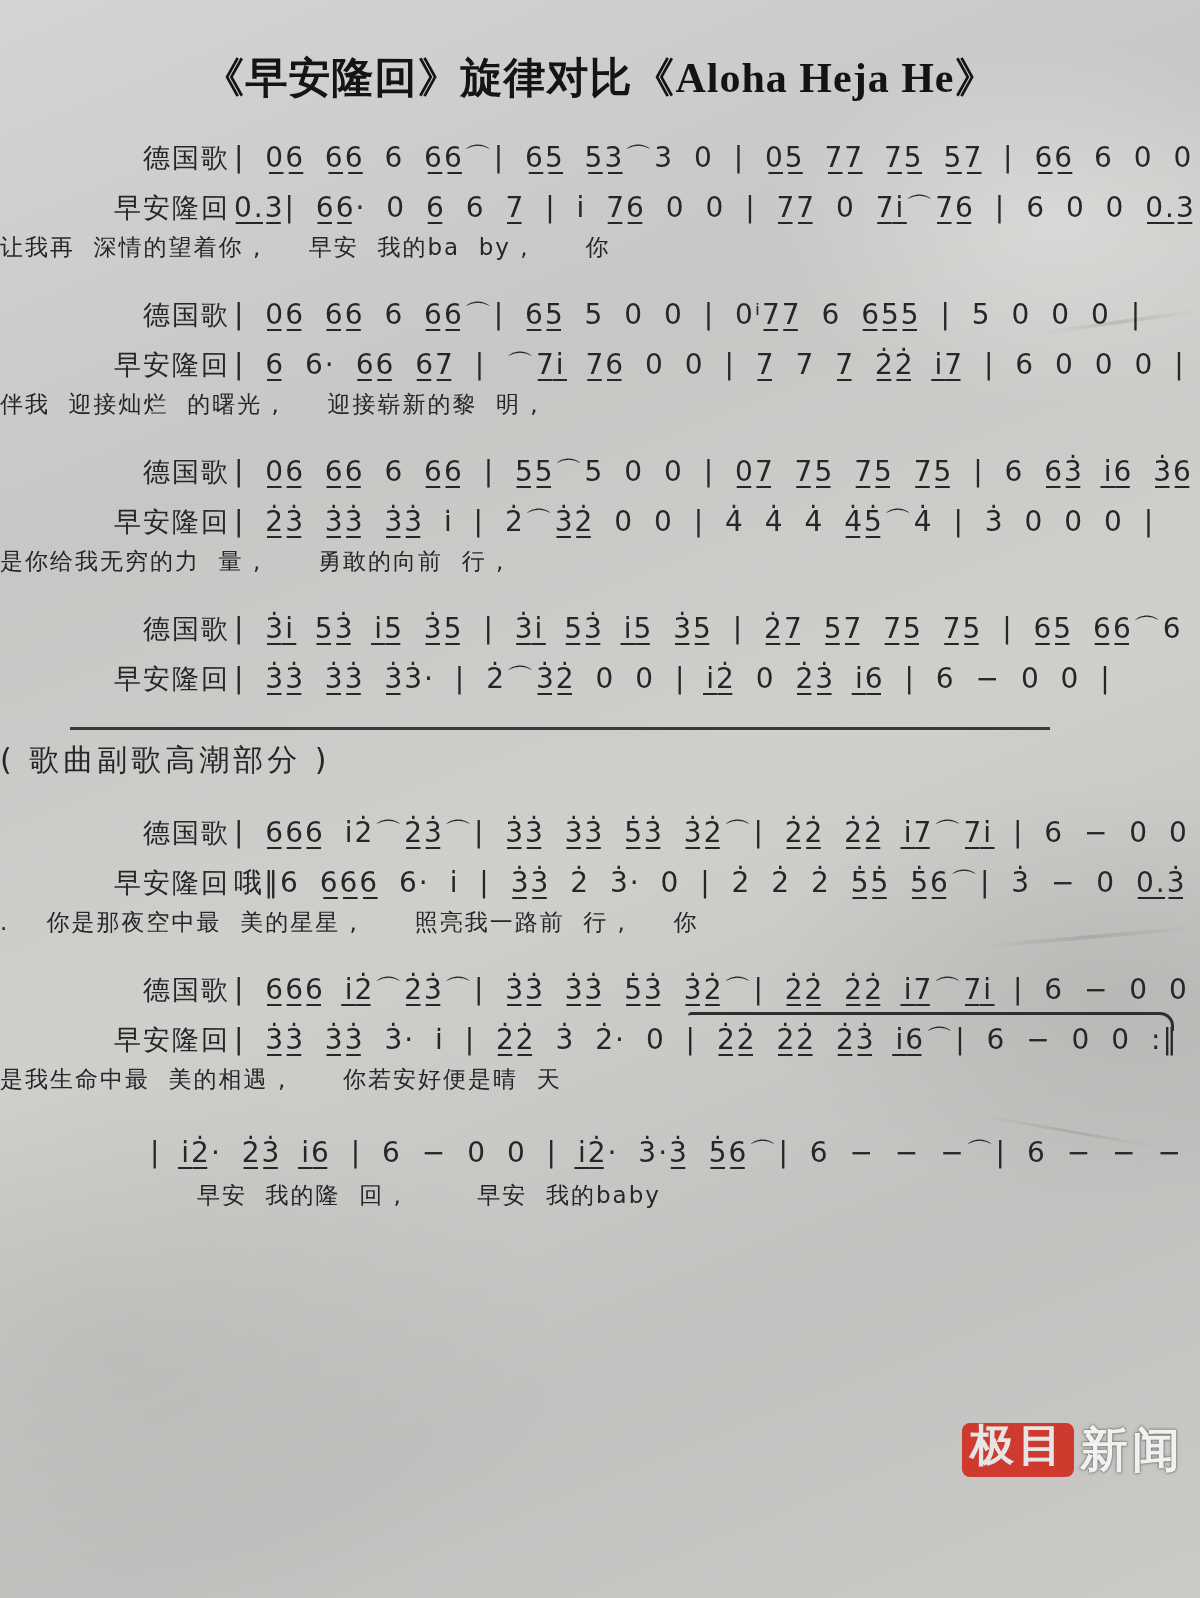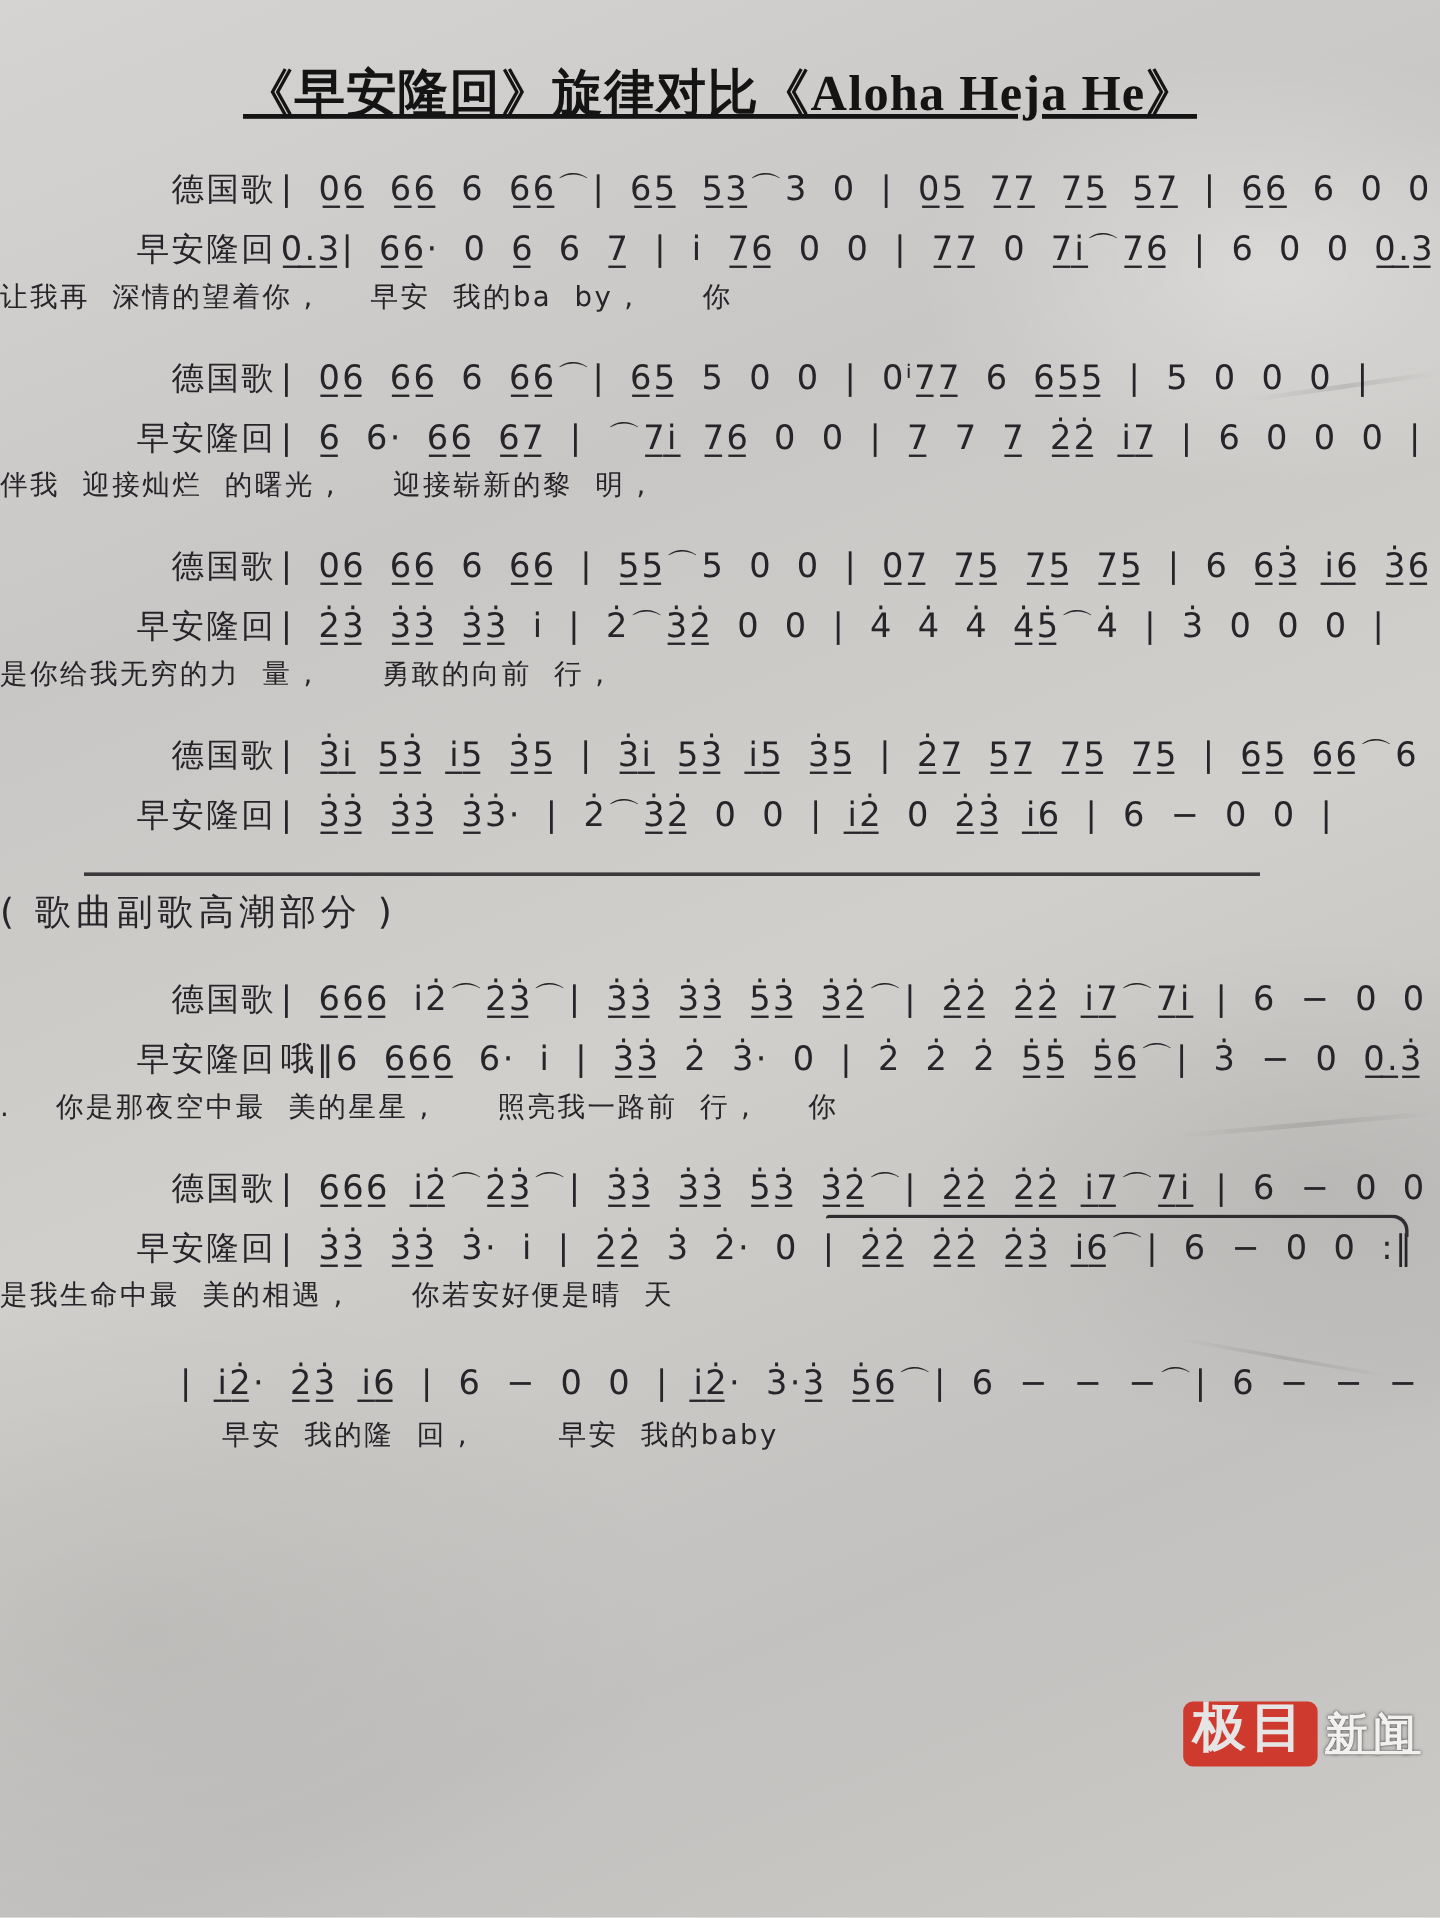--- a/index.html
+++ b/index.html
@@ -22,21 +22,20 @@
 
   .title{
     text-align:center;
     margin:50px 30px 0 30px;
     font-family:"Liberation Serif","DejaVu Serif",serif;
     font-weight:bold;
     font-size:42px;
     letter-spacing:1px;
     color:#141414;
     white-space:nowrap;
-    text-decoration:underline;
   }
 
   .system{margin-top:34px;}
   .row{display:flex;align-items:flex-start;padding-left:78px;margin-top:14px;}
   .label{
     flex:0 0 152px;
     text-align:right;
     font-size:27px;
     letter-spacing:2px;
     white-space:nowrap;
@@ -73,46 +72,45 @@
   }
   .section-header{
     text-align:left;
     font-size:30px;
     letter-spacing:4px;
     margin-top:10px;
   }
 
   .finale{margin-top:40px;}
   .finale .notation{padding-left:150px;}
-  .finale .lyrics{padding-left:185px;margin-top:10px;}
+  .finale .lyrics{padding-left:185px;margin-top:10px;margin-left:12px;}
 
   .watermark{
     position:absolute;
     right:16px;
     top:1418px;
     display:flex;
     align-items:center;
     font-weight:bold;
   }
   .wm-box{
     background:#cf3a2e;
     color:#e5e5e5;
     font-size:44px;
     line-height:1;
     padding:0 8px 10px 8px;
     border-radius:8px;
     letter-spacing:4px;
   }
   .wm-rest{
     color:#f2f1ef;
-    font-size:36px;
+    font-size:48px;
     margin-left:6px;
     letter-spacing:4px;
     text-shadow:0 0 3px rgba(80,80,80,0.9), 0 0 1px rgba(60,60,60,0.9);
-    text-decoration:underline;
   }
 </style>
 </head>
 <body>
 
 <div class="fold f1"></div>
 <div class="fold f2"></div>
 <div class="fold f3"></div>
 
 <h1 class="title">《早安隆回》旋律对比《Aloha Heja He》</h1>

